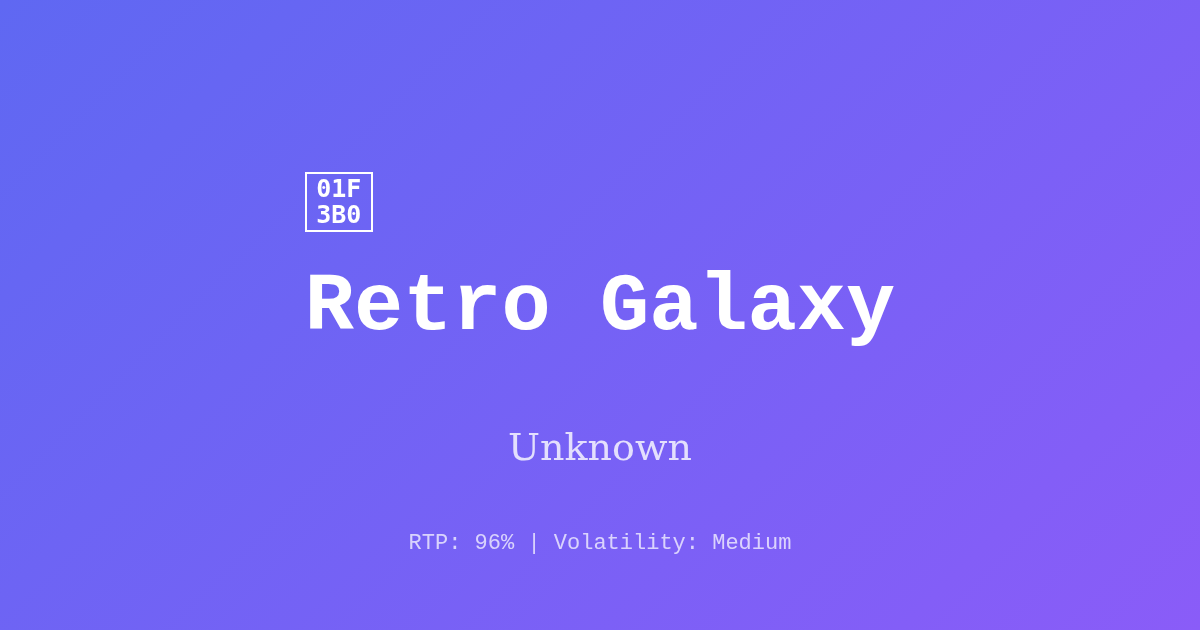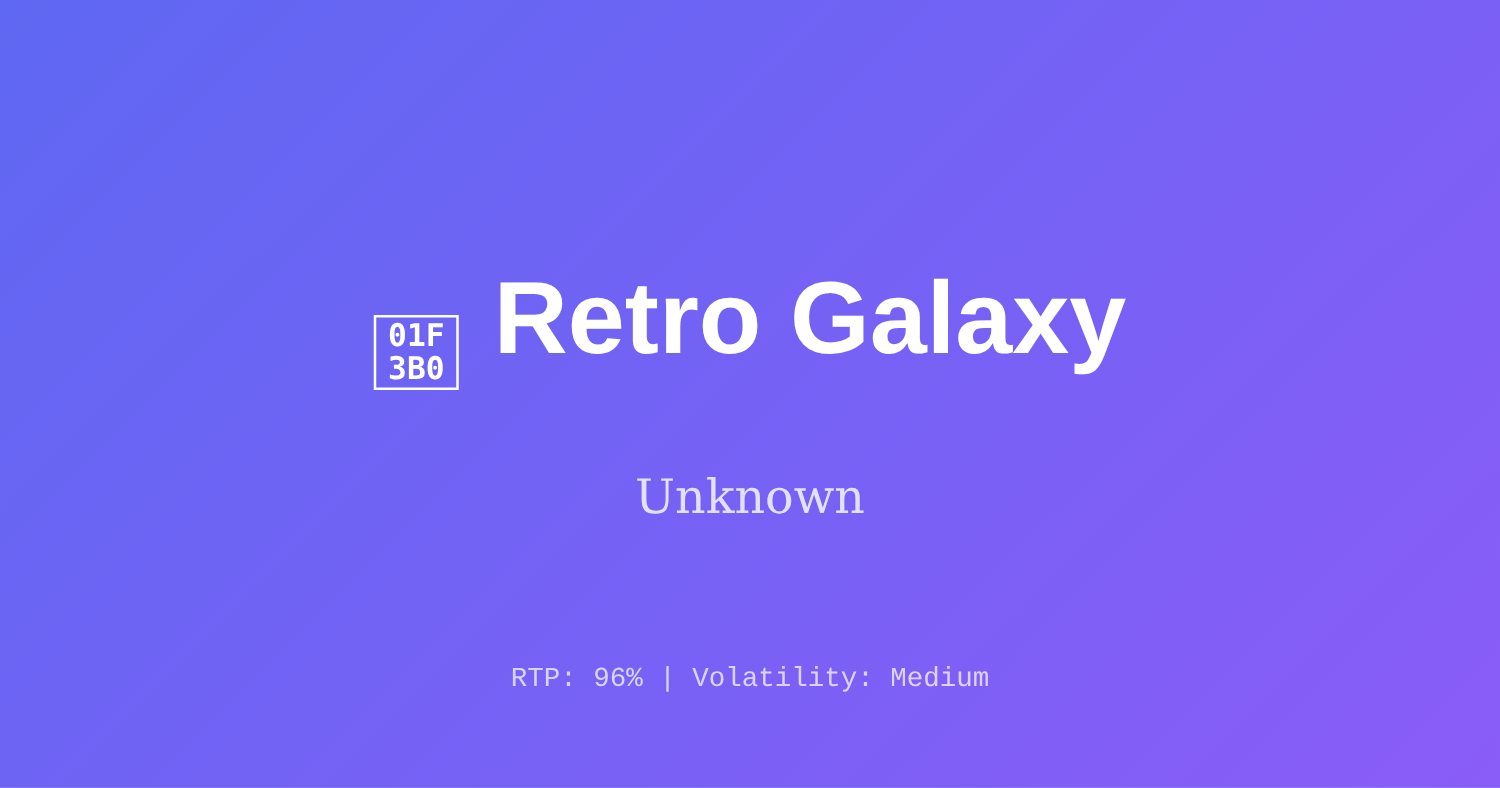--- a/index.html
+++ b/index.html
@@ -24,25 +24,25 @@
     flex-direction: column;
     align-items: center;
     justify-content: center;
     background-image: linear-gradient(135deg, #5f68f2 0%, #8a5cf8 100%);
     background-color: #6f61f5;
   }
 
   
   .title-row {
     display: flex;
-    flex-direction: row;
+    flex-direction: column;
     align-items: baseline;
     justify-content: center;
     gap: 28px;
-    margin: 0;
+    margin: 16px;
     padding: 0;
   }
 
   
   .tofu-glyph {
     display: inline-flex;
     flex-direction: column;
     align-items: center;
     justify-content: center;
     box-sizing: border-box;
@@ -60,21 +60,21 @@
     flex: none;
   }
 
   .tofu-row {
     display: block;
     white-space: pre;
   }
 
   .game-title {
     color: #ffffff;
-    font-family: Liberation Sans, sans-serif;
+    font-family: Liberation Mono, monospace;
     font-weight: 700;
     font-size: 82px;
     line-height: 86px;
     letter-spacing: 0px;
     white-space: nowrap;
     margin: 0;
   }
 
   
   .provider {

